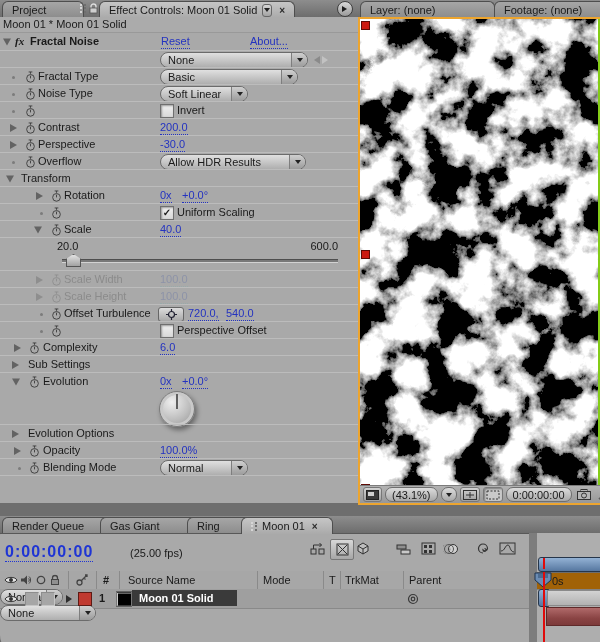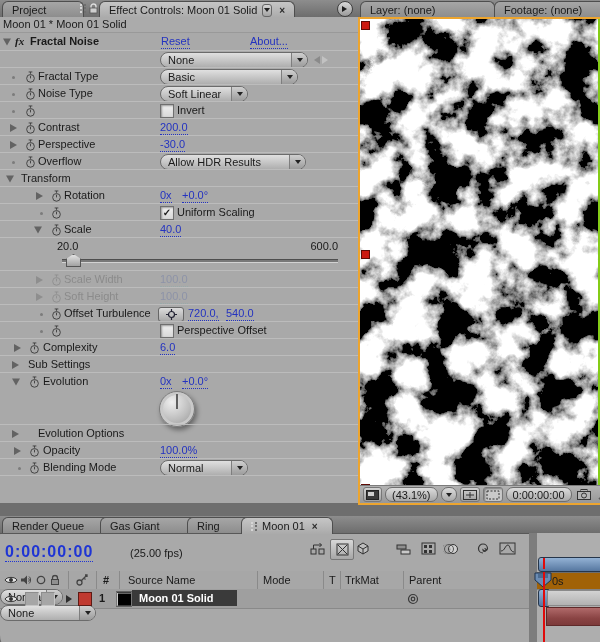--- a/index.html
+++ b/index.html
@@ -299,21 +299,21 @@
         <span class="bv dis-v" style="left:160px;">100.0</span>
       </div>
 
       <div class="row" style="top:255px;">
         <span class="tw closed" style="left:36px;border-left-color:#8e8e8e;"></span>
         <svg class="sw" style="left:51px;" viewBox="0 0 12 13">
             <path d="M4 1h4M6 1v2" stroke="#8e8e8e" fill="none"></path>
             <circle cx="6" cy="8" r="4.2" fill="none" stroke="#8e8e8e"></circle>
             <path d="M6 8V5" stroke="#8e8e8e"></path>
           </svg>
-        <span class="lbl dis-l" style="left:64px;">Soft Height</span>
+        <span class="lbl dis-l" style="left:64px;">Scale Height</span>
         <span class="bv dis-v" style="left:160px;">100.0</span>
       </div>
 
       <div class="row" style="top:272px;">
         <span class="dot" style="left:40px;"></span>
         <svg class="sw" style="left:51px;" viewBox="0 0 12 13">
             <path d="M4 1h4M6 1v2" stroke="#3c3c3c" fill="none"></path>
             <circle cx="6" cy="8" r="4.2" fill="none" stroke="#3c3c3c"></circle>
             <path d="M6 8V5" stroke="#3c3c3c"></path>
           </svg>
@@ -366,21 +366,21 @@
         <span class="bv" style="left:160px;">0x</span>
         <span class="bv" style="left:182px;">+0.0°</span>
       </div>
 
       <div class="knob" style="left:159px;top:359px;">
         <span class="ptr"></span>
       </div>
 
       <div class="row" style="top:392px;">
         <span class="tw closed" style="left:12px;"></span>
-        <span class="lbl" style="left:28px;margin-left:10px;">Evolution Options</span>
+        <span class="lbl" style="left:28px;">Evolution Options</span>
       </div>
 
       <div class="row" style="top:409px;">
         <span class="tw closed" style="left:14px;"></span>
         <svg class="sw" style="left:29px;" viewBox="0 0 12 13">
             <path d="M4 1h4M6 1v2" stroke="#3c3c3c" fill="none"></path>
             <circle cx="6" cy="8" r="4.2" fill="none" stroke="#3c3c3c"></circle>
             <path d="M6 8V5" stroke="#3c3c3c"></path>
           </svg>
         <span class="lbl" style="left:43px;">Opacity</span>

